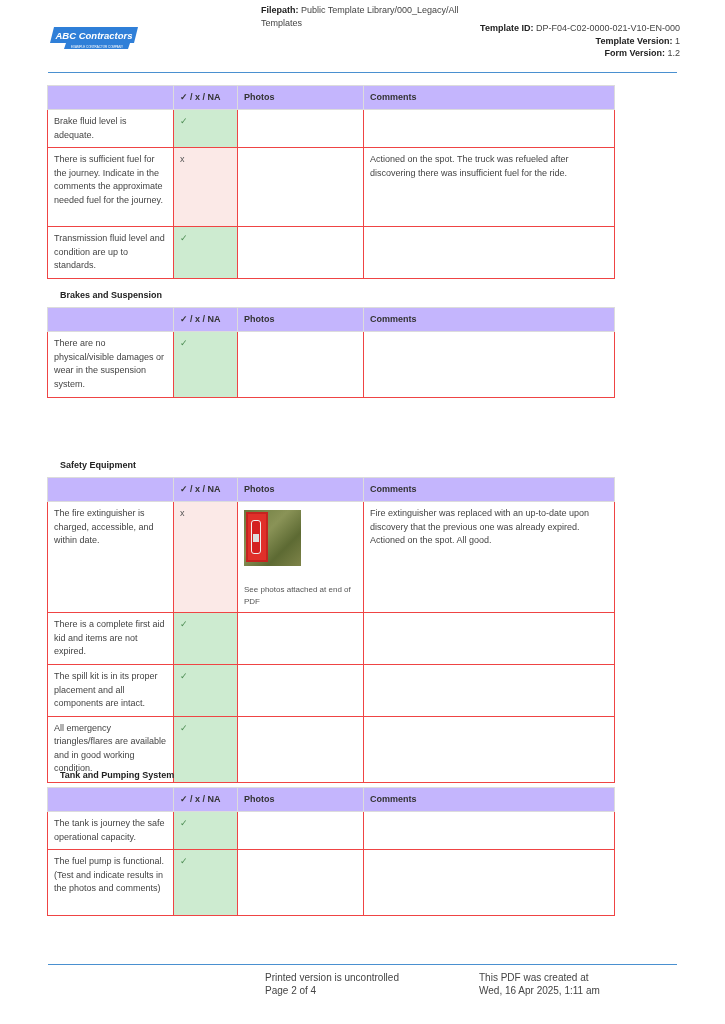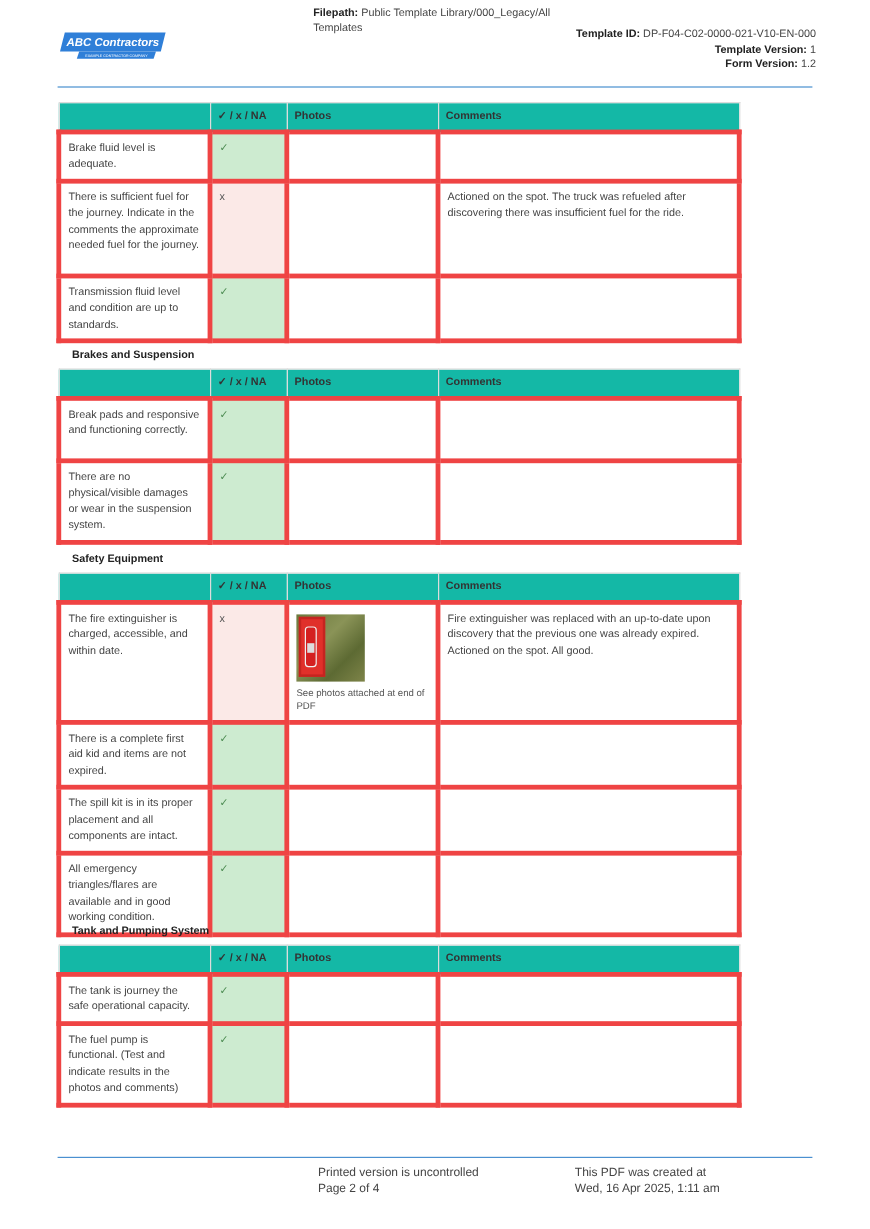--- a/index.html
+++ b/index.html
@@ -20,44 +20,44 @@
   .rule { position: absolute; left: 48px; width: 629px; height: 1px; background: #4a90d0; }
 
   .section-title {
     position: absolute; left: 48px; font-size: 9px; font-weight: bold; color: #222; margin-left: 12px;
   }
   table.chk {
     position: absolute; left: 47px; width: 567px; border-collapse: collapse;
     font-size: 9px; line-height: 13.5px; color: #444; table-layout: fixed;
   }
   table.chk th {
-    background: #14b8a6; text-align: left; font-weight: bold; color: #333;
+    background: #c4b5fd; text-align: left; font-weight: bold; color: #333;
     height: 24px; padding: 0 6px; border: 1px solid #dcdcdc;
   }
   table.chk td {
-    vertical-align: top; padding: 5px 6px; border: 4px solid #ef4444;
+    vertical-align: top; padding: 5px 6px; border: 1px solid #ef4444;
   }
   td.ok { background: #cdebd0; color: #4a8a50; }
   td.bad { background: #fbe9e7; color: #555; }
   col.c1 { width: 126px; } col.c2 { width: 64px; } col.c3 { width: 126px; } col.c4 { width: 251px; }
   .photo {
     width: 57px; height: 56px; margin-top: 3px;
     background: linear-gradient(135deg,#6b7a3e 0%,#8a9357 40%,#5d6a33 70%,#7e8449 100%);
     position: relative;
   }
   .photo .box {
     position: absolute; left: 2px; top: 2px; width: 22px; height: 50px;
     background: #e0302a; border: 2px solid #c52420;
   }
   .photo .ext {
     position: absolute; left: 7px; top: 10px; width: 10px; height: 34px;
     background: #d42020; border-radius: 3px; border: 1px solid #f0f0f0;
   }
   .photo .lbl { position: absolute; left: 9px; top: 24px; width: 6px; height: 8px; background: #ddd; }
-  .photo-caption { font-size: 8px; line-height: 11.5px; color: #555; margin-top: 4px; }
+  .photo-caption { font-size: 8px; line-height: 11.5px; color: #555; margin-top: 18px; }
 
   .footer-col { position: absolute; top: 972px; font-size: 10px; line-height: 12.5px; color: #444; }
 </style>
 </head>
 <body>
 
 <div class="header">
   <div class="logo">
     <svg width="92" height="26" viewBox="0 0 92 26">
       <polygon points="6,1 90,1 86,17 2,17" fill="#2f7fd8"></polygon>
@@ -121,26 +121,20 @@
       <col class="c3">
       <col class="c4">
     </colgroup>
   <tbody>
       <tr>
     <th></th>
     <th>✓ / x / NA</th>
     <th>Photos</th>
     <th>Comments</th>
   </tr>
-  <tr style="height:52px">
-    <td>Break pads and responsive and functioning correctly.</td>
-    <td class="ok">✓</td>
-    <td></td>
-    <td></td>
-  </tr>
   <tr style="height:66px">
     <td>There are no physical/visible damages or wear in the suspension system.</td>
     <td class="ok">✓</td>
     <td></td>
     <td></td>
   </tr>
 </tbody>
   </table>
 
 <div class="section-title" style="top:460px">Safety Equipment</div>

